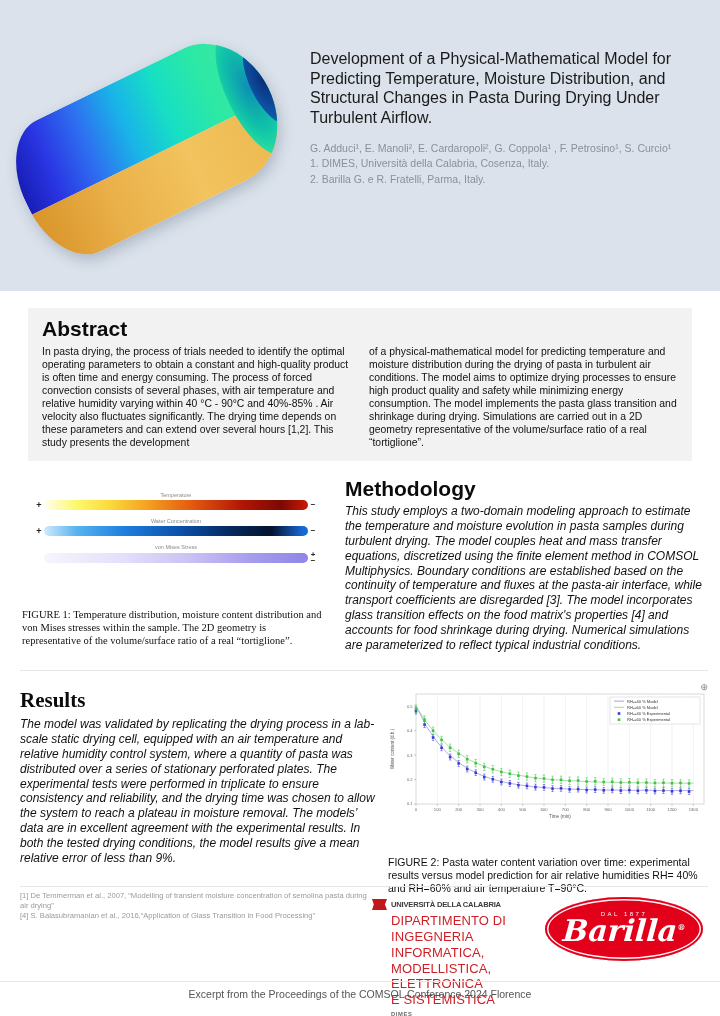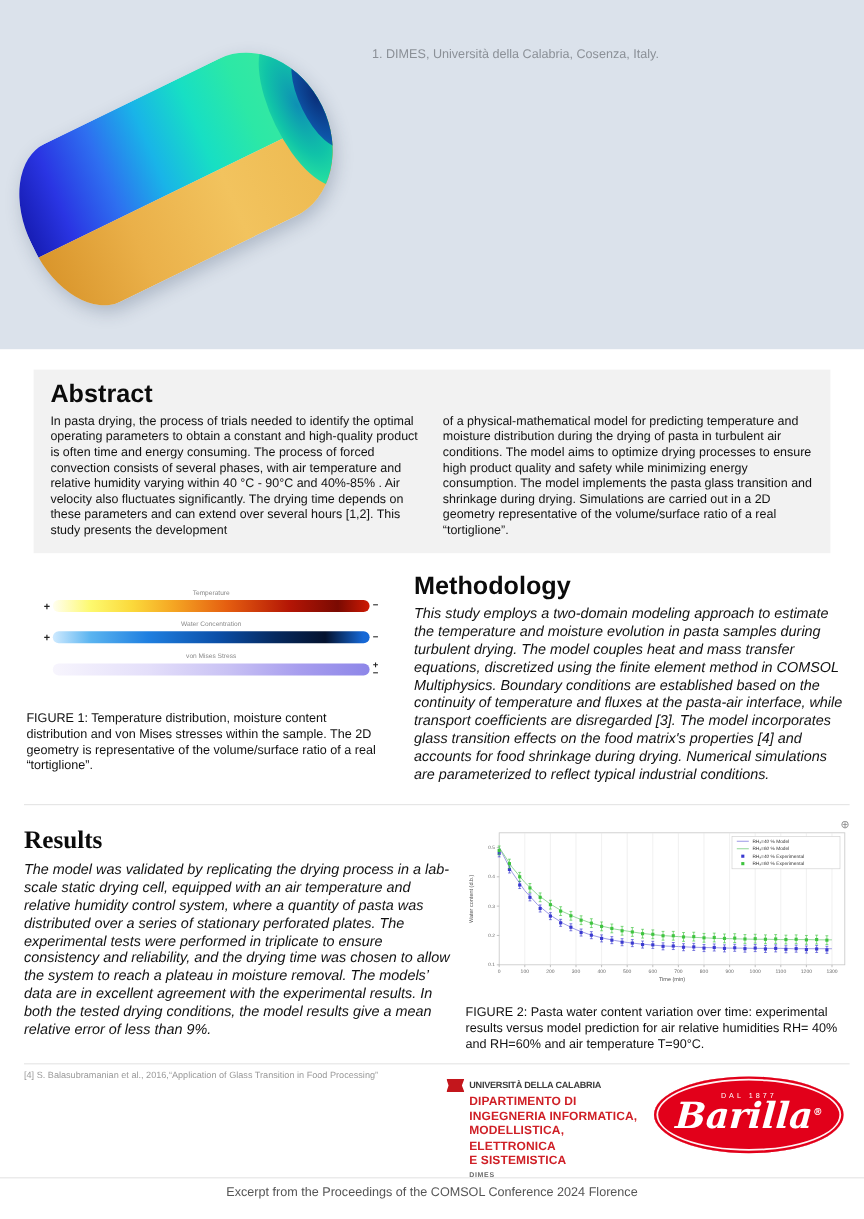--- a/index.html
+++ b/index.html
@@ -39,44 +39,44 @@
   .abs-col { width:309px; font-size:10.4px; line-height:1.25; color:#111; }
   
   .fig1 { position:absolute; left:20px; top:480px; width:312px; height:122px; background:#fff; padding:12px 14px 4px; }
   .bar-row { margin-bottom:8px; }
   .bar-label { font-size:5.5px; color:#8a8a8a; text-align:center; margin-bottom:2px; }
   .bar-strip { display:flex; align-items:center; }
   .sign-l { width:10px; text-align:center; font-weight:700; font-size:9px; color:#222; }
   .cbar { flex:1; height:10px; border-radius:5px; }
   .rsigns { width:10px; display:flex; flex-direction:column; align-items:center; font-weight:700; font-size:8px; line-height:6px; color:#222; }
   .fig-caption { font-size:10.5px; line-height:1.24; color:#111; }
-  .fig1-caption { position:absolute; left:22px; top:593px; width:302px; }
+  .fig1-caption { position:absolute; left:22px; top:608px; width:302px;font-family:Liberation Serif, serif; }
   
   .methodology { position:absolute; left:345px; top:477px; width:364px; }
   .methodology .sec-h { margin-bottom:3px; }
   .body-text { font-size:12px; line-height:1.24; color:#111;font-style:italic; }
   .rule { position:absolute; border-top:1px solid #e6e6e6; }
   
   .results { position:absolute; left:20px; top:688px; width:362px; }
   .results .sec-h { margin-bottom:4px;font-family:Liberation Serif, serif; }
   
   .fig2 { position:absolute; left:386px; top:686px; width:324px; height:148px; }
   .fig2 svg { display:block; }
   .expand-icon { position:absolute; right:2px; top:-4px; font-size:9px; color:#8a8a8a; }
-  .fig2-caption { position:absolute; left:388px; top:838px; width:320px; }
+  .fig2-caption { position:absolute; left:388px; top:856px; width:320px; }
   
   .references { position:absolute; left:20px; top:891px; width:350px; }
   .ref-h { font-size:12.5px; font-weight:700; color:#9a9a9a; letter-spacing:.3px; margin-bottom:2px; }
   .ref-item { font-size:7.6px; color:#9a9a9a; line-height:1.32; }
   .unical { position:absolute; left:372px; top:899px; width:170px; }
   .unical-top { display:flex; align-items:center; gap:4px; }
   .unical-flag { width:15px; height:11px; background:#c3161c;
     clip-path:polygon(0 0,100% 0,86% 50%,100% 100%,0 100%,12% 50%); }
   .unical-name { font-size:7.6px; font-weight:700; color:#3a3a3a; letter-spacing:-0.2px; }
-  .unical-dept { margin:3px 0 0 19px; font-size:10px; font-weight:700; color:#cf1f26; line-height:1.22; letter-spacing:.1px; }
+  .unical-dept { margin:3px 0 0 19px; font-size:13px; font-weight:400; color:#cf1f26; line-height:1.22; letter-spacing:.1px; }
   .unical-dimes { margin:3px 0 0 19px; font-size:5.8px; font-weight:700; color:#6a6a6a; letter-spacing:.6px; }
   .barilla { position:absolute; left:545px; top:897px; width:158px; height:64px;
     background:#e2001a; border-radius:50%;
     box-shadow:inset 0 0 0 2px #e2001a, inset 0 0 0 3.5px rgba(255,255,255,.95);
     display:flex; flex-direction:column; align-items:center; justify-content:center; }
   .barilla-tag { font-size:6px; color:#fff; letter-spacing:2.5px; margin-top:-2px; }
   .barilla-name { font-family:"DejaVu Serif", serif; font-style:italic; font-weight:700;
     font-size:30px; color:#fff; line-height:1; transform:skewX(-4deg); margin-top:-1px; }
   .barilla-reg { font-size:8px; vertical-align:super; font-style:normal; }
   .footer-rule { left:0; top:981px; width:720px; }
@@ -91,21 +91,24 @@
     <div class="tube">
       <div class="tube-sim"></div>
       <div class="tube-dough"></div>
       <div class="tube-cap-rim"></div>
       <div class="tube-cap">
         <div class="tube-cap-hole"></div>
       </div>
     </div>
   </div>
   <div class="header-text">
+    <div class="poster-subtitle">Development of a Physical-Mathematical Model for Predicting Temperature, Moisture Distribution, and Structural Changes in Pasta During Drying Under Turbulent Airflow.</div>
+    <div class="poster-authors">G. Adduci¹, E. Manoli², E. Cardaropoli², G. Coppola¹ , F. Petrosino¹, S. Curcio¹</div>
     <div class="poster-affil">1. DIMES, Università della Calabria, Cosenza, Italy.</div>
+    <div class="poster-affil">2. Barilla G. e R. Fratelli, Parma, Italy.</div>
   </div>
 </div>
 
 <div class="abstract">
   <div class="sec-h">Abstract</div>
   <div class="abs-cols">
     <div class="abs-col">In pasta drying, the process of trials needed to identify the optimal operating parameters to obtain a constant and high-quality product is often time and energy consuming. The process of forced convection consists of several phases, with air temperature and relative humidity varying within 40 °C - 90°C and 40%-85% . Air velocity also fluctuates significantly. The drying time depends on these parameters and can extend over several hours [1,2]. This study presents the development</div>
     <div class="abs-col">of a physical-mathematical model for predicting temperature and moisture distribution during the drying of pasta in turbulent air conditions. The model aims to optimize drying processes to ensure high product quality and safety while minimizing energy consumption. The model implements the pasta glass transition and shrinkage during drying. Simulations are carried out in a 2D geometry representative of the volume/surface ratio of a real “tortiglione”.</div>
   </div>
 </div>
@@ -491,20 +494,21 @@
       <text x="241" y="28.9" font-size="4" fill="#333" font-family="Liberation Sans, sans-serif">RHₐ=40 % Experimental</text>
       <rect x="231.7" y="32.4" width="2.6" height="2.6" fill="#3fc43f"></rect>
       <text x="241" y="35.1" font-size="4" fill="#333" font-family="Liberation Sans, sans-serif">RHₐ=60 % Experimental</text>
     </svg>
 </div>
 <div class="fig-caption fig2-caption">FIGURE 2:  Pasta water content variation over time: experimental results versus model prediction for air relative humidities RH= 40% and RH=60% and air temperature T=90°C.</div>
 
 <div class="rule" style="left:20px; top:886px; width:688px;"></div>
 
 <div class="references">
+  <div class="ref-item">[1] De Temmerman et al., 2007,  “Modelling of transient moisture concentration of semolina pasta during air drying”</div>
   <div class="ref-item">[4] S. Balasubramanian et al., 2016,“Application of Glass Transition in Food Processing”</div>
 </div>
 
 <div class="unical">
   <div class="unical-top">
     <div class="unical-flag"></div>
     <div class="unical-name">UNIVERSITÀ DELLA CALABRIA</div>
   </div>
   <div class="unical-dept">
     <div>DIPARTIMENTO DI</div>

